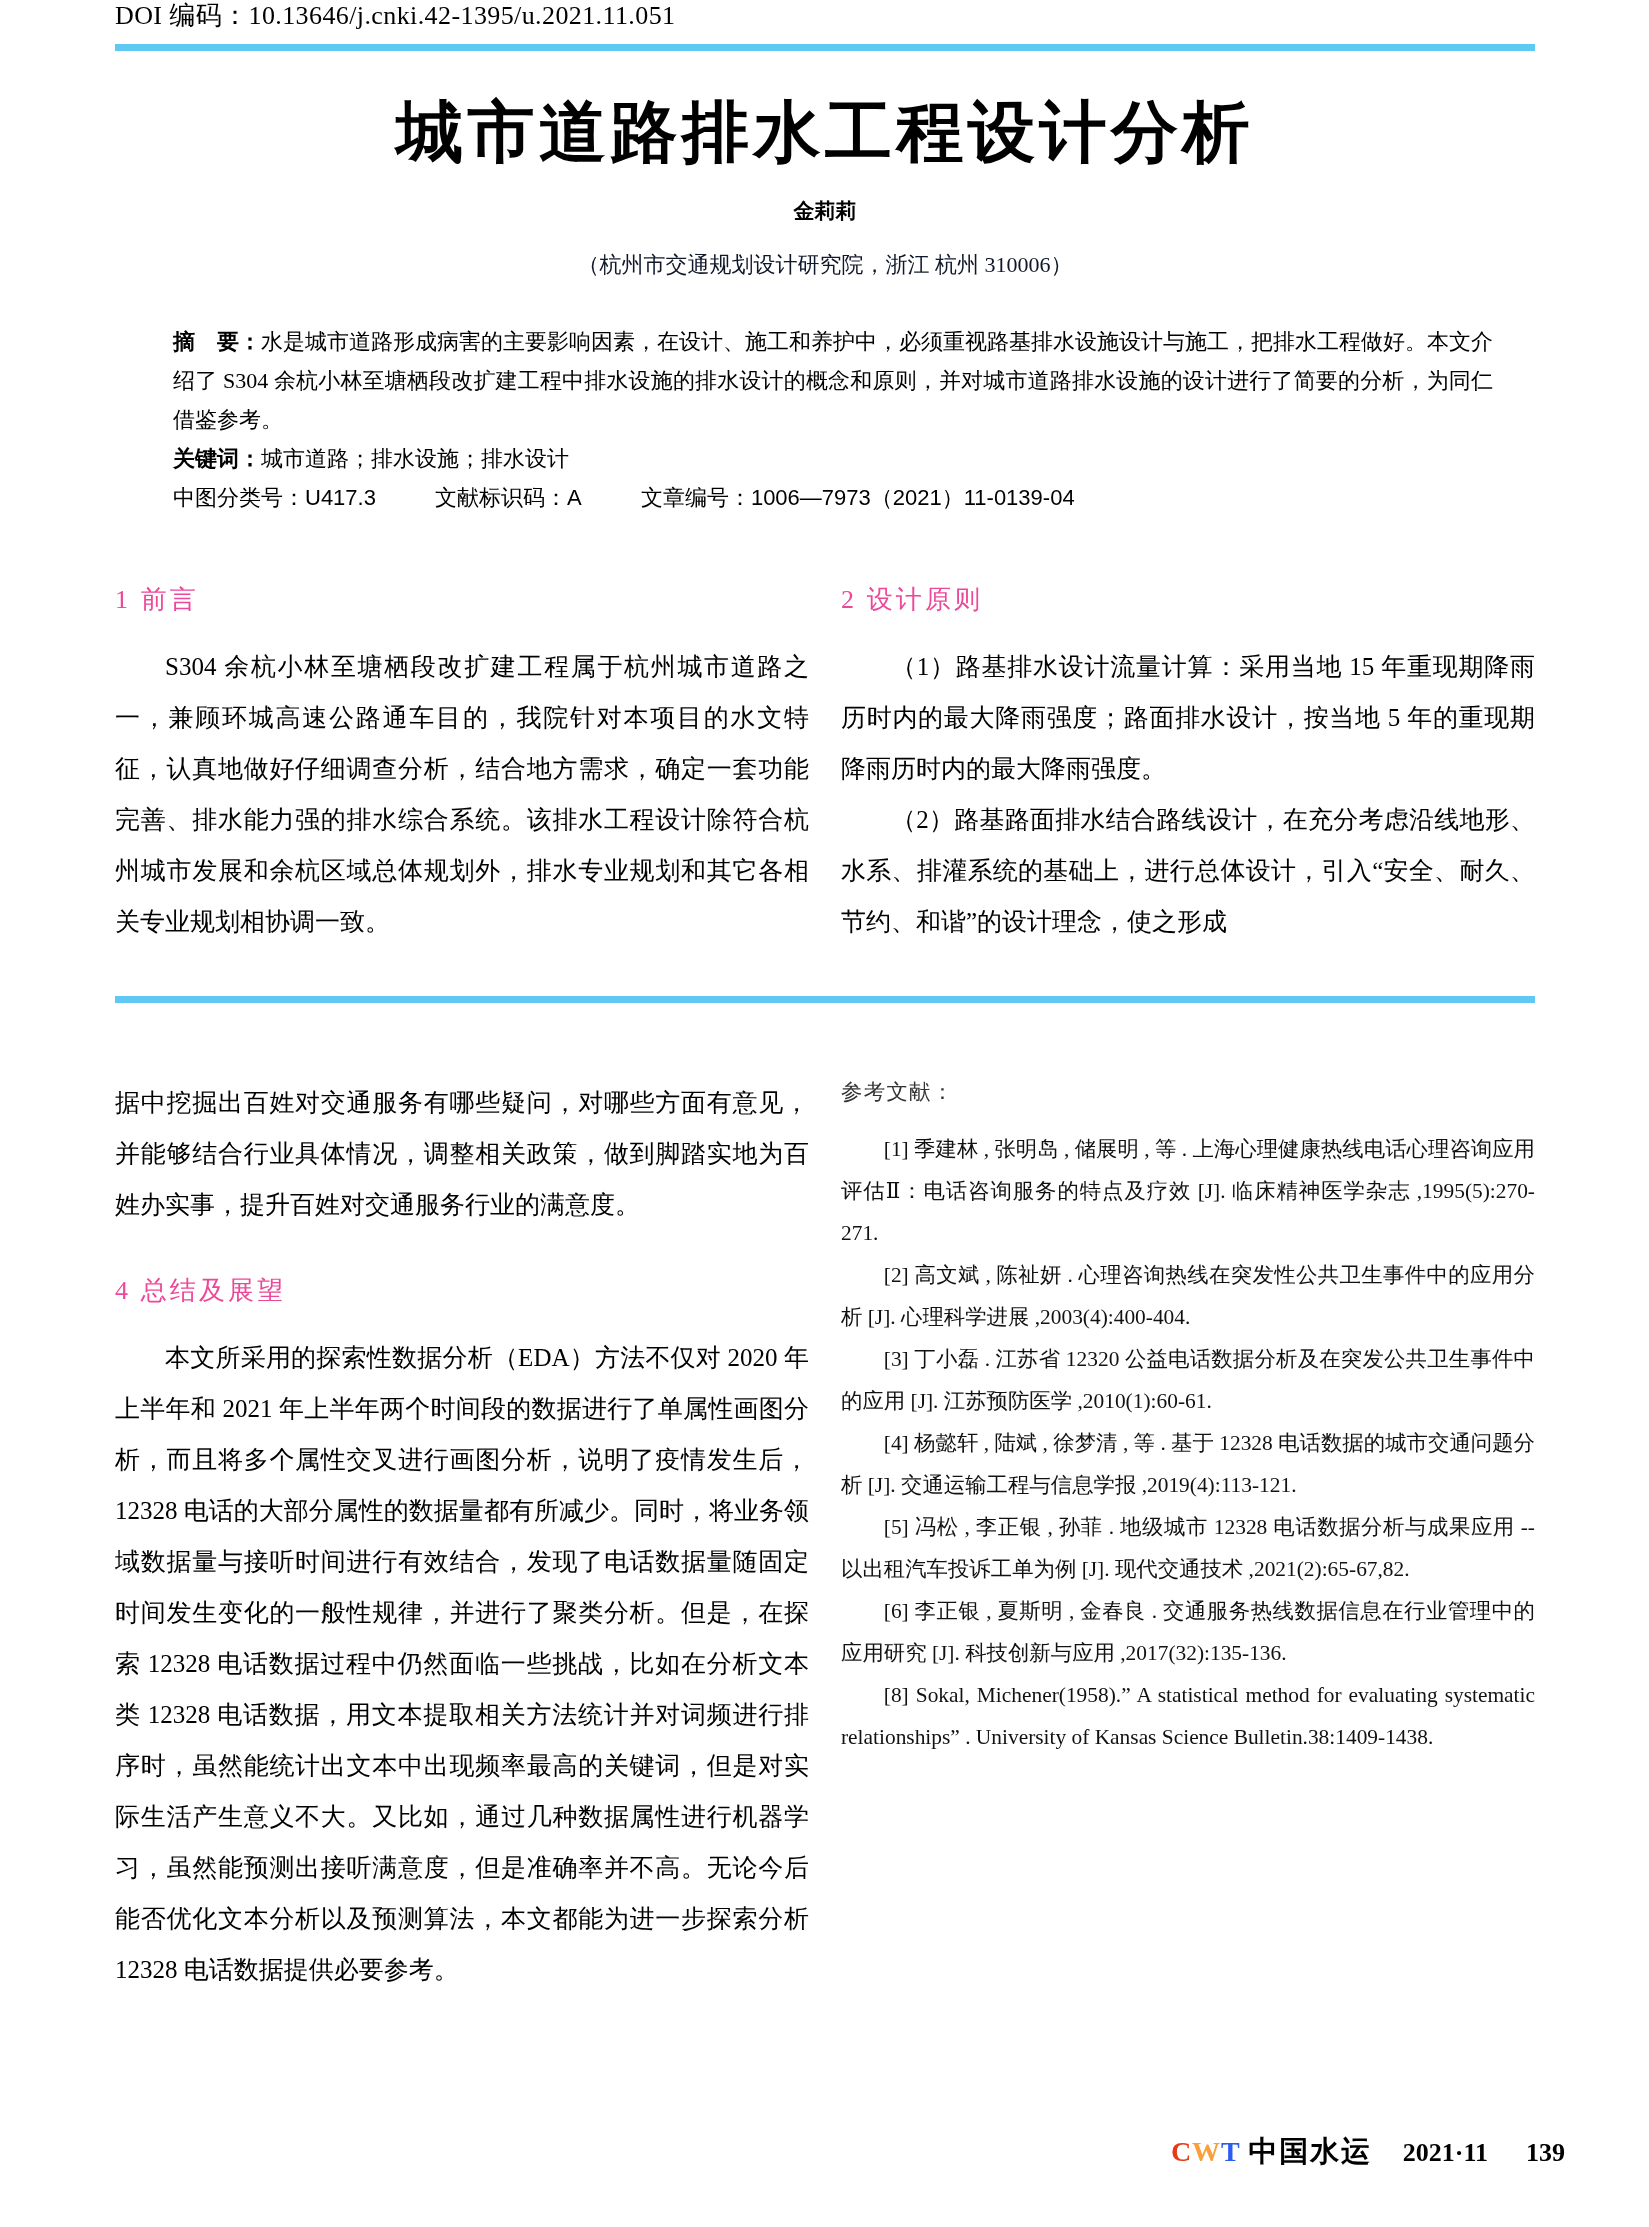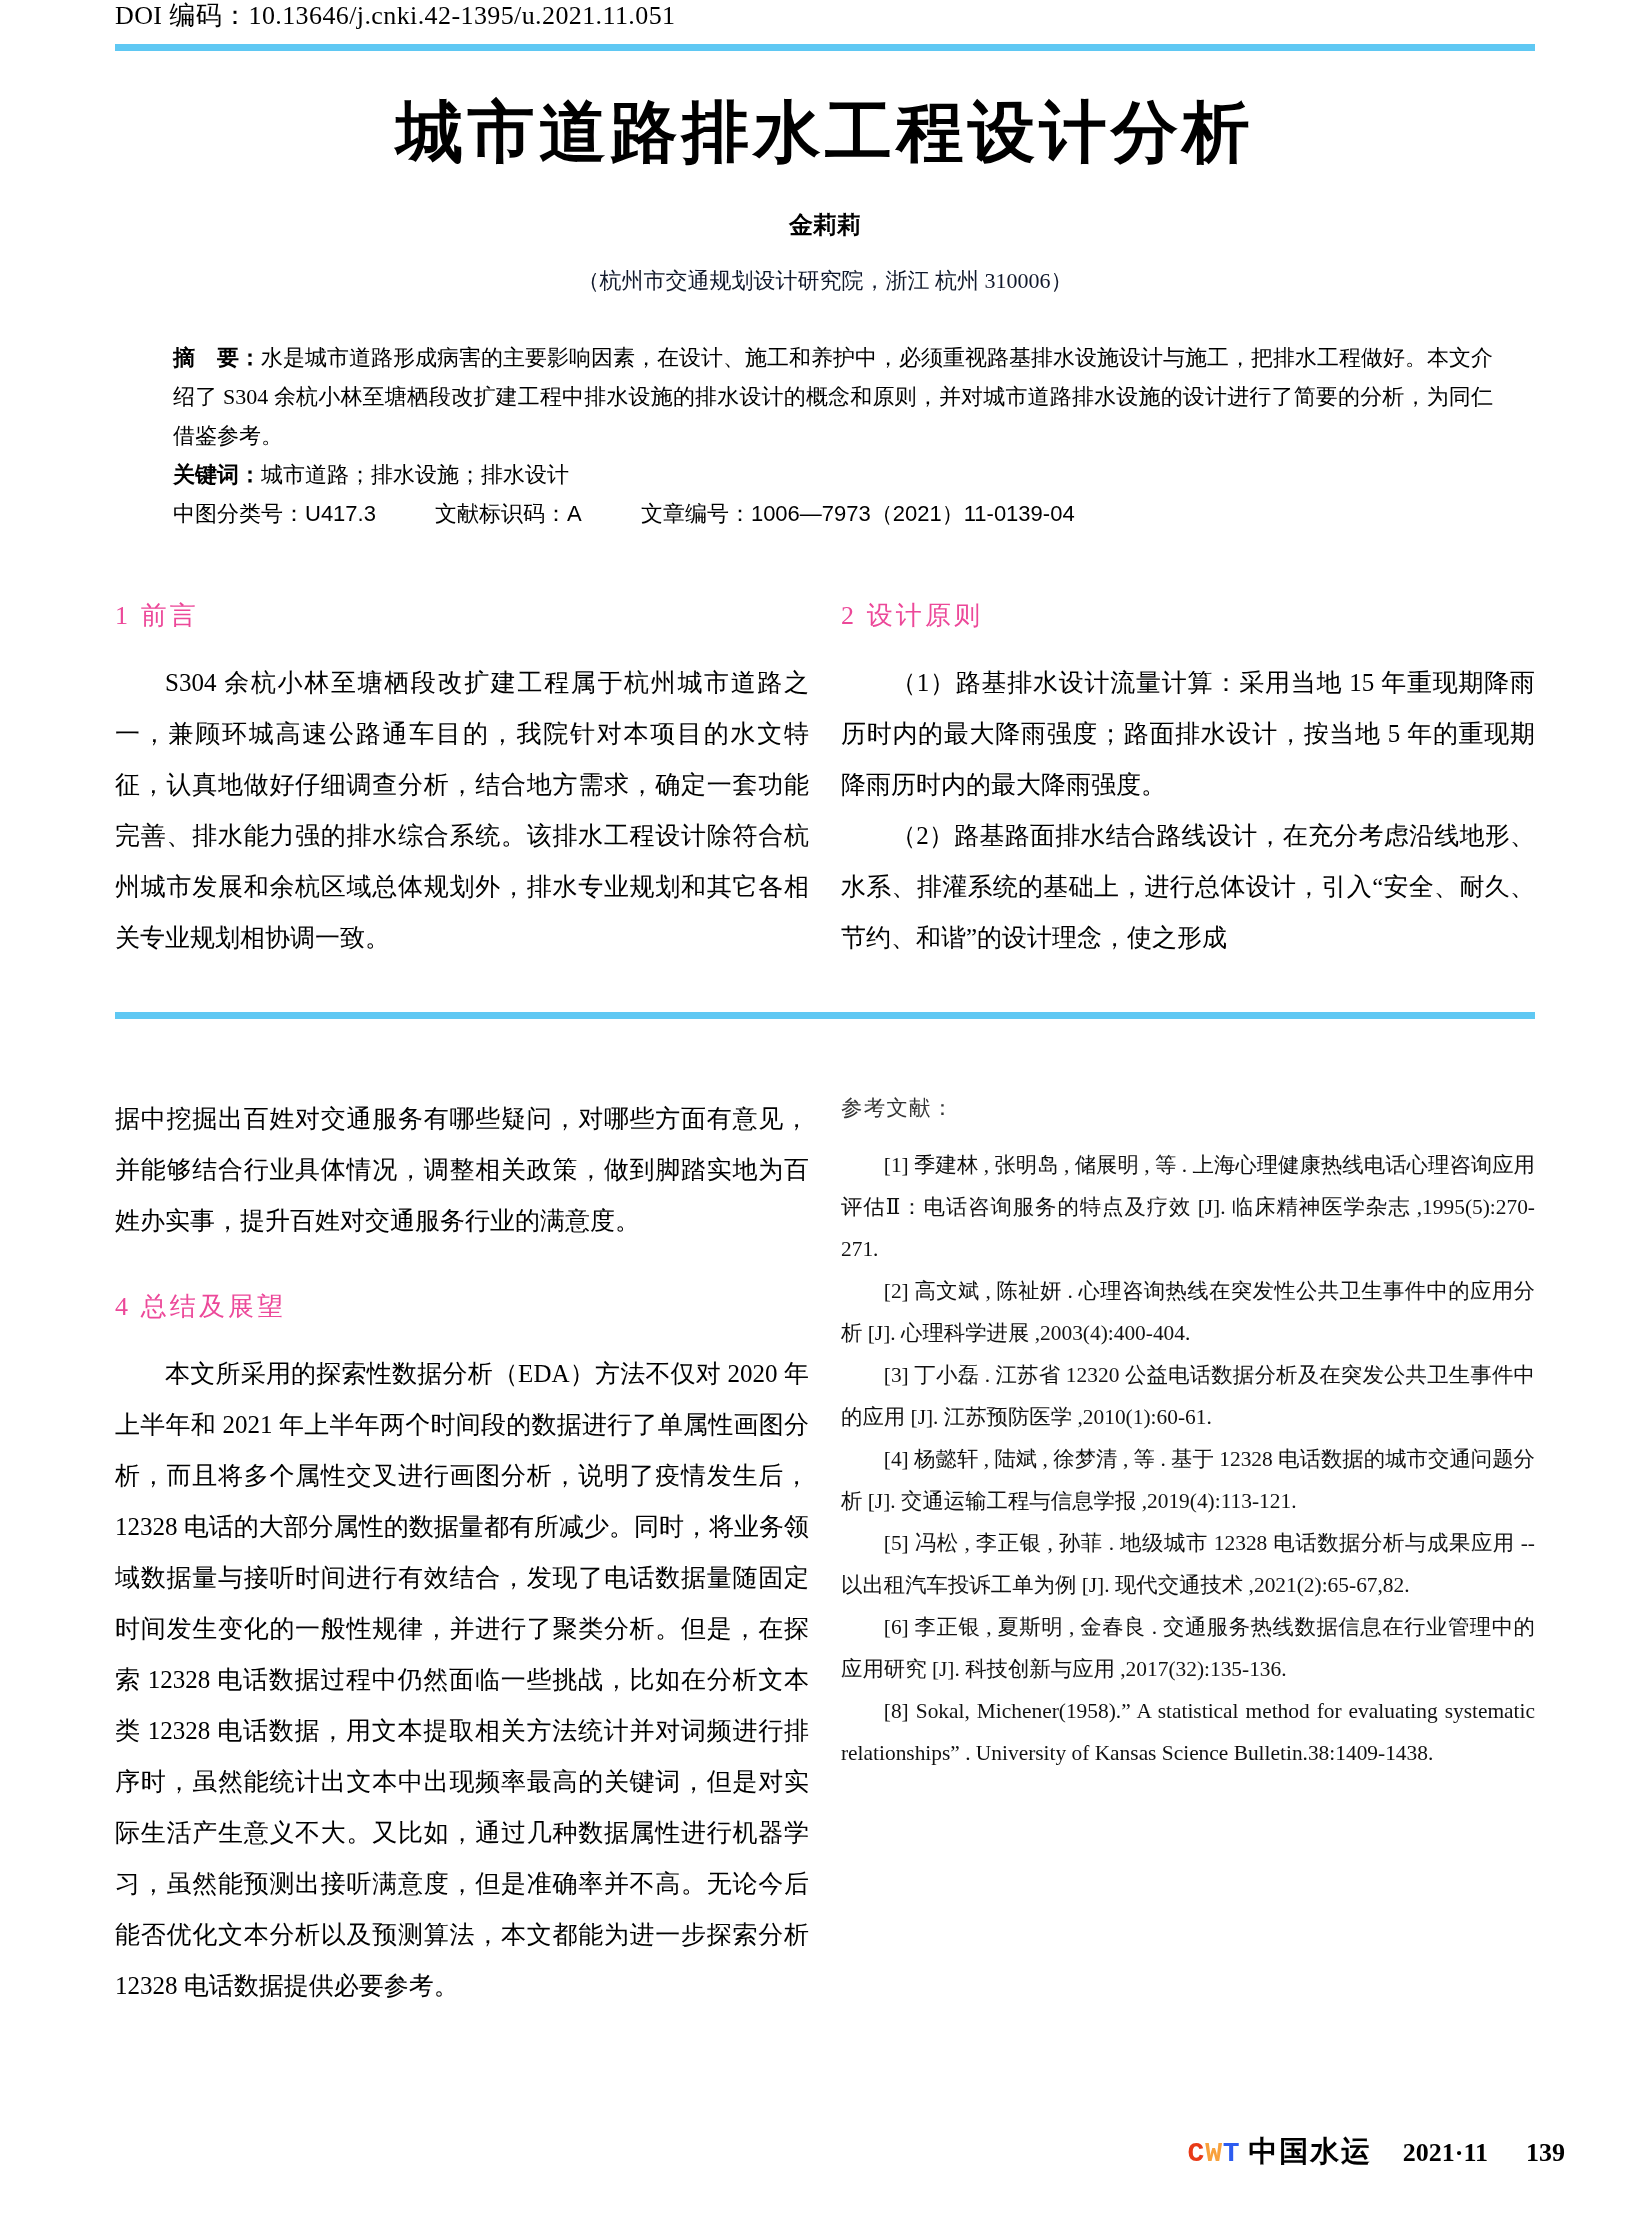--- a/index.html
+++ b/index.html
@@ -26,23 +26,23 @@
   .rule2{margin-top:49px;}
   .title{
     margin:42px 0 0 0;
     text-align:center;
     font-size:67px;
     line-height:78px;
     font-weight:bold;
     letter-spacing:4.5px;
   }
   .author{
-    margin-top:38px;
+    margin-top:26px;
     text-align:center;
-    font-size:24px;
+    font-size:21px;
     font-weight:bold;
     font-family:"Liberation Sans","DejaVu Sans",sans-serif;
   }
   .affiliation{
     margin-top:24.5px;
     text-align:center;
     font-size:22px;
     color:#0f172a;
   }
   .abstract-block{
@@ -99,21 +99,21 @@
     color:#111;
   }
   .footer{
     position:absolute;
     right:85px;
     bottom:67px;
     font-size:26px;
     white-space:nowrap;
   }
   .footer .logo{
-    font-family:Liberation Mono, monospace;
+    font-family:Liberation Serif, serif;
     font-weight:bold;
     font-size:28px;
     letter-spacing:0.9px;
   }
   .footer .logo-c{color:#e83a17;}
   .footer .logo-w{color:#f8a13c;}
   .footer .logo-t{color:#2c5cf0;}
   .footer .jname{
     font-weight:bold;
     font-size:29px;

